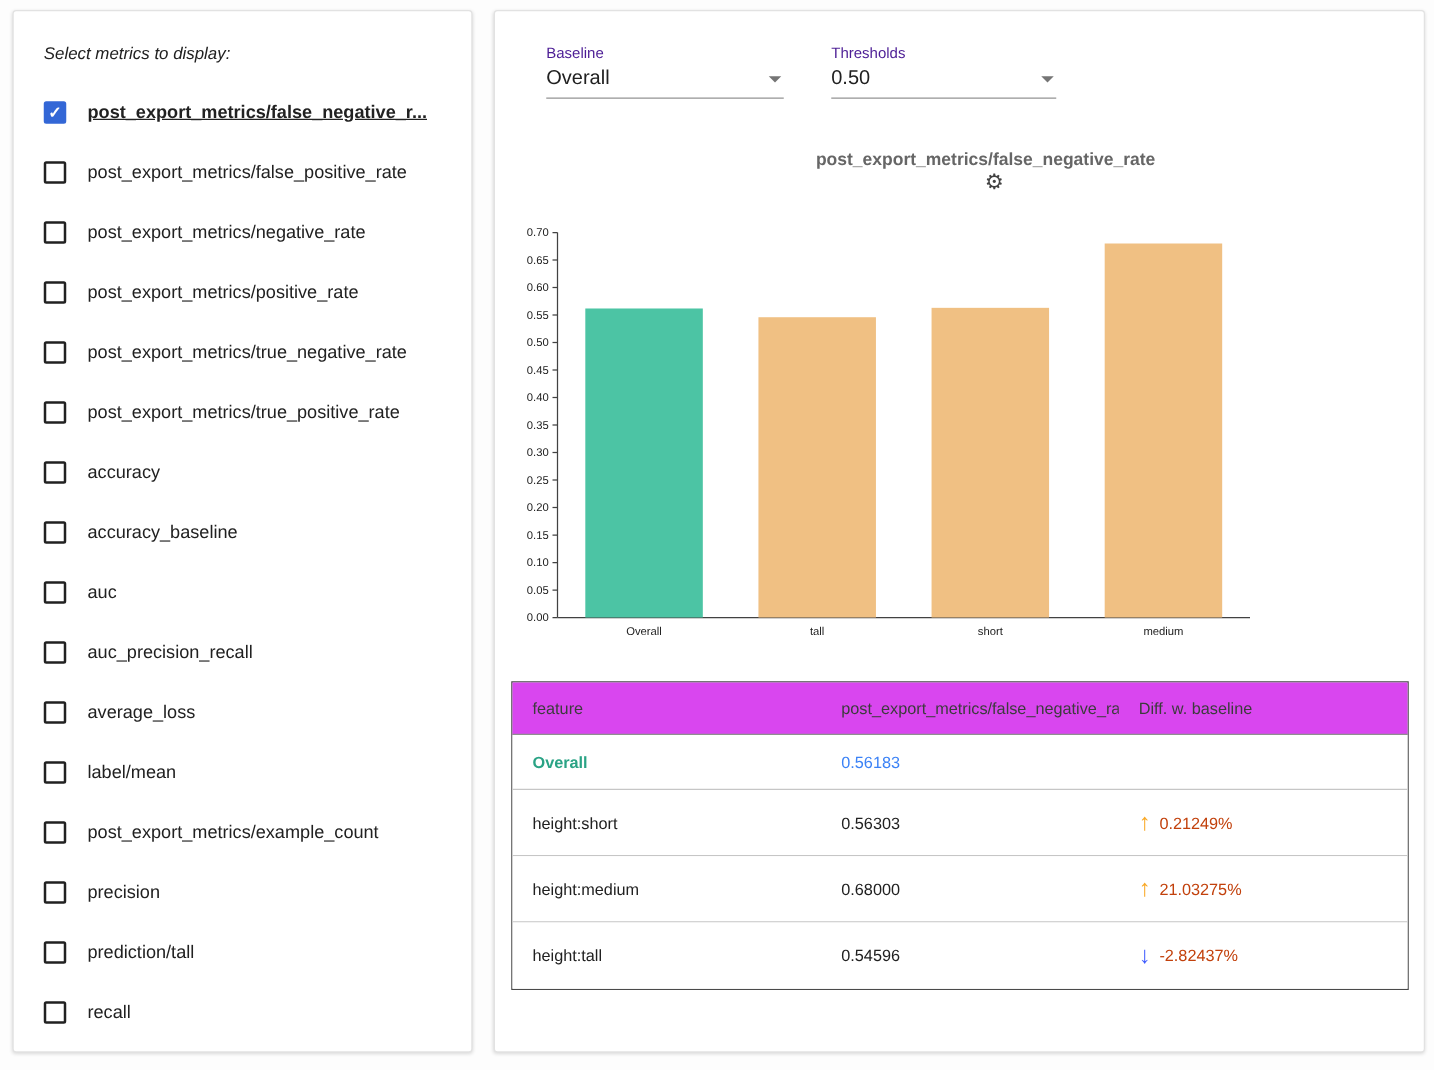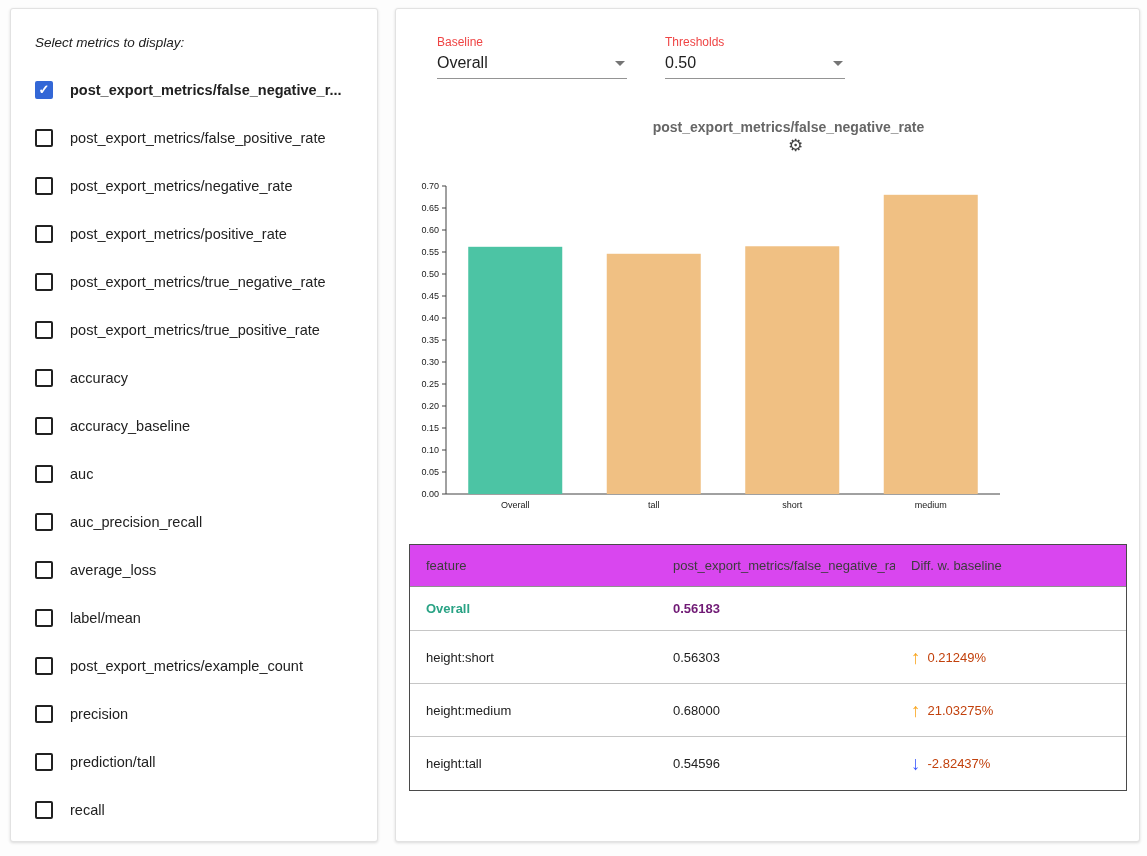--- a/index.html
+++ b/index.html
@@ -63,21 +63,21 @@
   .controls {
     display: flex;
     gap: 38px;
     padding: 26px 0 0 41px;
   }
   .select-control { cursor: pointer; }
   .select-control.baseline   { width: 190px; }
   .select-control.thresholds { width: 180px; }
   .select-label {
     font-size: 12px;
-    color: #ef4444;
+    color: #4c1d95;
     margin-bottom: 5px;
   }
   .select-value-row {
     display: flex;
     align-items: center;
     justify-content: space-between;
     border-bottom: 1px solid #949494;
     padding-bottom: 6px;
   }
   .select-value { font-size: 16px; color: #212121; }
@@ -149,21 +149,21 @@
 </head>
 <body>
 
 <div class="card left-card">
   <div class="sidebar-title">Select metrics to display:</div>
   <div class="metrics-list">
       <div class="metric-item">
     <span class="checkbox on" style="background: rgb(51, 103, 214); border-color: rgb(51, 103, 214);">
           <span class="check">✓</span>
         </span>
-    <span class="metric-label" style="font-weight: 700;">post_export_metrics/false_negative_r...</span>
+    <span class="metric-label" style="font-weight: 700; text-decoration: underline;">post_export_metrics/false_negative_r...</span>
   </div>
       <div class="metric-item">
     <span class="checkbox"></span>
     <span class="metric-label">post_export_metrics/false_positive_rate</span>
   </div>
       <div class="metric-item">
     <span class="checkbox"></span>
     <span class="metric-label">post_export_metrics/negative_rate</span>
   </div>
       <div class="metric-item">
@@ -292,21 +292,21 @@
 
   <div class="metrics-table">
     <div class="thead">
       <div class="hcell">feature</div>
       <div class="hcell">post_export_metrics/false_negative_rat...</div>
       <div class="hcell">Diff. w. baseline</div>
     </div>
     <div>
         <div class="trow baseline-row">
     <div class="tcell feature-cell" style="color: rgb(42, 163, 133); font-weight: 700;">Overall</div>
-    <div class="tcell value-cell" style="color: #701a75; font-weight: 700;">0.56183</div>
+    <div class="tcell value-cell" style="color: #3b82f6; font-weight: 400;">0.56183</div>
     <div class="tcell diff-cell">
 
       <span class="diff-text"></span>
     </div>
   </div>
         <div class="trow">
     <div class="tcell feature-cell">height:short</div>
     <div class="tcell value-cell">0.56303</div>
     <div class="tcell diff-cell">
       <span class="diff-arrow" style="color: rgb(249, 168, 37);">↑</span>

